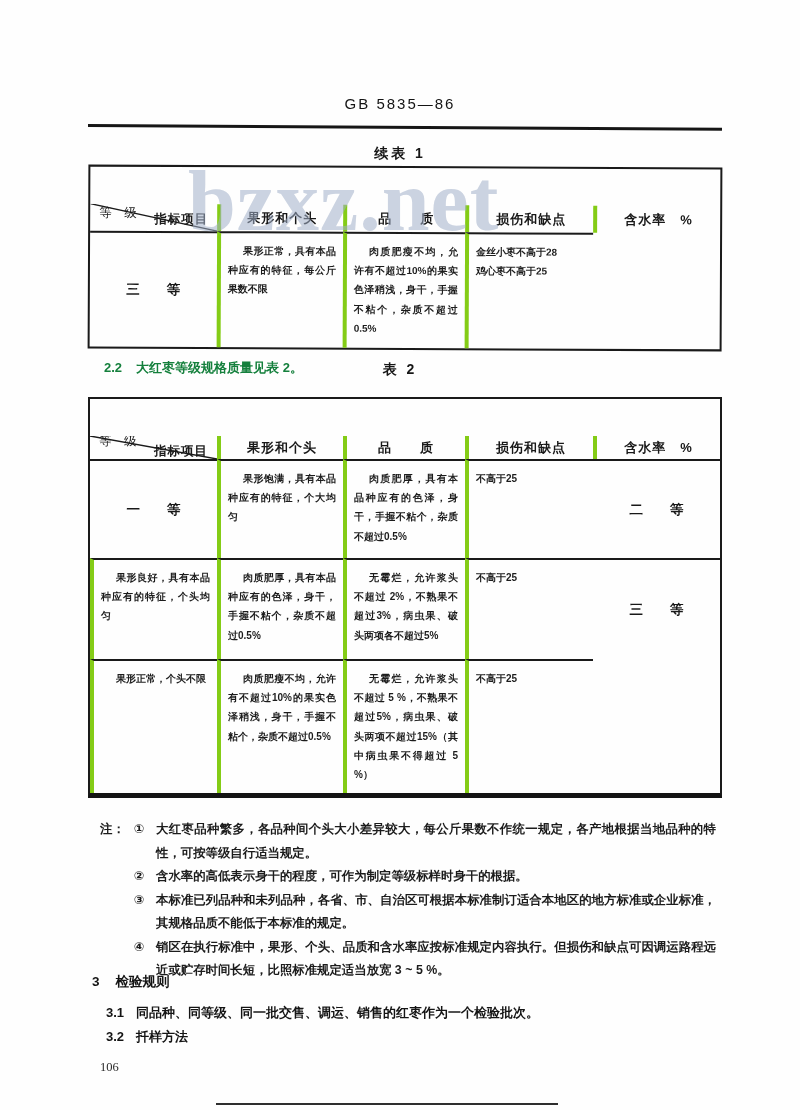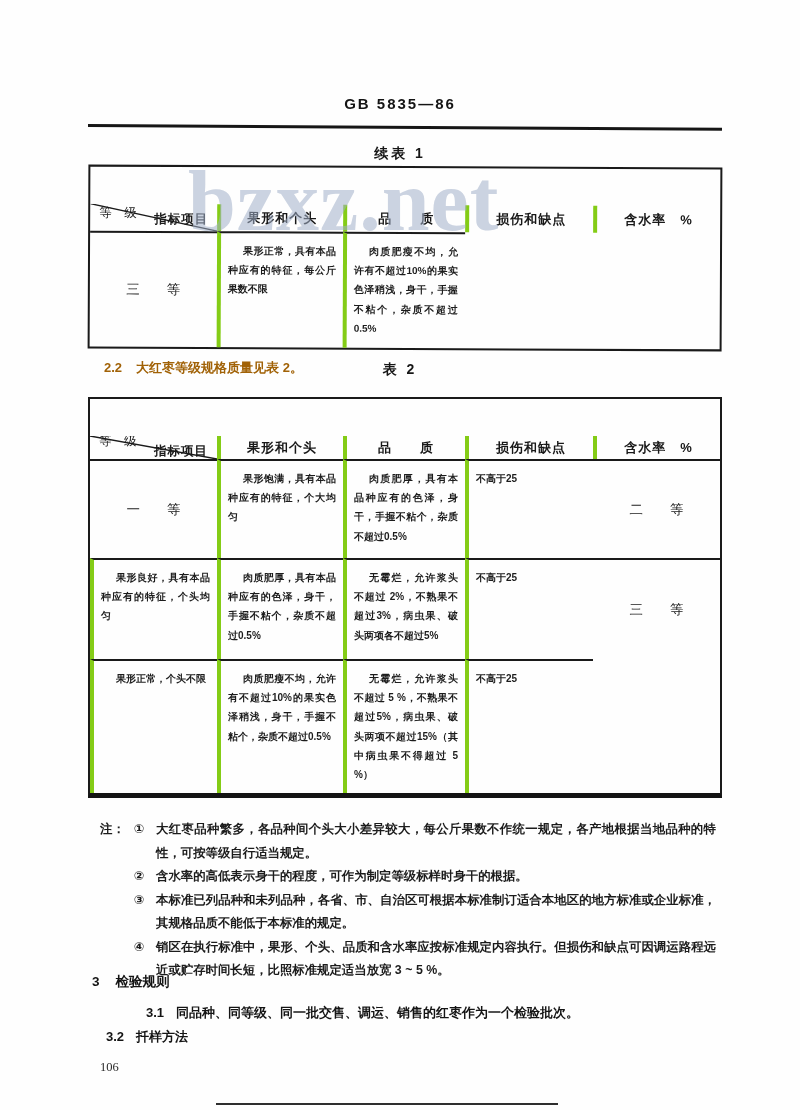--- a/index.html
+++ b/index.html
@@ -12,21 +12,21 @@
   .page{
     position:relative;
     width:800px;height:1110px;
     background:#fefefe;
     overflow:hidden;
   }
   
   .doc-code{
     position:absolute;top:95px;left:0;right:0;
     text-align:center;
-    font-size:15px;font-weight:bold;letter-spacing:2px;
+    font-size:15px;font-weight:normal;letter-spacing:2px;
     color:#141414;
   }
   .header-rule{
     position:absolute;left:88px;top:124px;width:634px;height:3px;
     background:#161616;
     transform:rotate(0.35deg);transform-origin:left center;
   }
   .caption{
     position:absolute;left:0;right:0;text-align:center;
     font-size:14px;font-weight:bold;letter-spacing:3px;color:#161616;
@@ -70,33 +70,33 @@
   .diag .top-label{
     position:absolute;top:7px;right:9px;
     font-size:12.5px;font-weight:bold;letter-spacing:1px;
   }
   .diag .bottom-label{
     position:absolute;bottom:9px;left:9px;
     font-size:12.5px;font-weight:normal;
   }
   .grade{
     display:flex;align-items:center;justify-content:center;
-    font-size:13.5px;font-weight:normal;color:#181818;
+    font-size:13.5px;font-weight:bold;color:#181818;
   }
   .body-cell{
     padding:8px 7px 4px 7px;
     font-size:10px;line-height:1.92;
     font-weight:bold;color:#1c1c1c;
     text-align:justify;
   }
   .body-cell.ind{text-indent:1.5em;}
   .body-cell.pre{white-space:pre-line;text-align:left;}
   
   .para{
-    position:absolute;font-size:13px;color:#a16207;
+    position:absolute;font-size:13px;color:#15803d;
   }
   .p22{left:104px;top:359px;font-weight:bold;}
   .p22 .num{margin-right:14px;}
   
   .notes{
     position:absolute;left:100px;top:818px;width:616px;
     font-size:12.4px;line-height:23.5px;font-weight:bold;color:#1c1c1c;
     z-index:10;
   }
   .notes-label{position:absolute;left:0;top:0;}
@@ -108,21 +108,21 @@
   .sec3-head{
     position:absolute;left:92px;top:973px;
     font-size:13.5px;font-weight:bold;color:#141414;
   }
   .sec3-head .num{margin-right:16px;}
   .sec3-item{
     position:absolute;left:106px;
     font-size:13px;font-weight:bold;color:#141414;
   }
   .sec3-item .num{margin-right:12px;}
-  .s31{top:1004px;margin-left:40px;}
+  .s31{top:1004px;}
   .s32{top:1028px;}
   
   .page-num{
     position:absolute;left:100px;top:1060px;
     font-size:12.5px;color:#2a2a2a;
     font-family:Liberation Serif, serif;
   }
   .bottom-rule{
     position:absolute;left:216px;top:1103px;width:342px;height:2px;
     background:#2e2e2e;
@@ -149,20 +149,22 @@
       <span class="bottom-label">等　级</span>
     </div>
     <div class="cell r0 hcell">果形和个头</div>
     <div class="cell r0 hcell">品　　质</div>
     <div class="cell r0 hcell">损伤和缺点</div>
     <div class="cell r0 hcell">含水率　%</div>
 
     <div class="cell c0 grade">三　　等</div>
     <div class="cell body-cell ind">果形正常，具有本品种应有的特征，每公斤果数不限</div>
     <div class="cell body-cell ind">肉质肥瘦不均，允许有不超过10%的果实色泽稍浅，身干，手握不粘个，杂质不超过0.5%</div>
+    <div class="cell body-cell pre">金丝小枣不高于28
+鸡心枣不高于25</div>
   </div>
 
   <div class="para p22">
     <span class="num">2.2</span><span>大红枣等级规格质量见表 2。</span>
   </div>
 
   <div class="caption t2">表 2</div>
 
   <div class="std-table" id="table2">
     <div class="cell c0 r0 diag">

